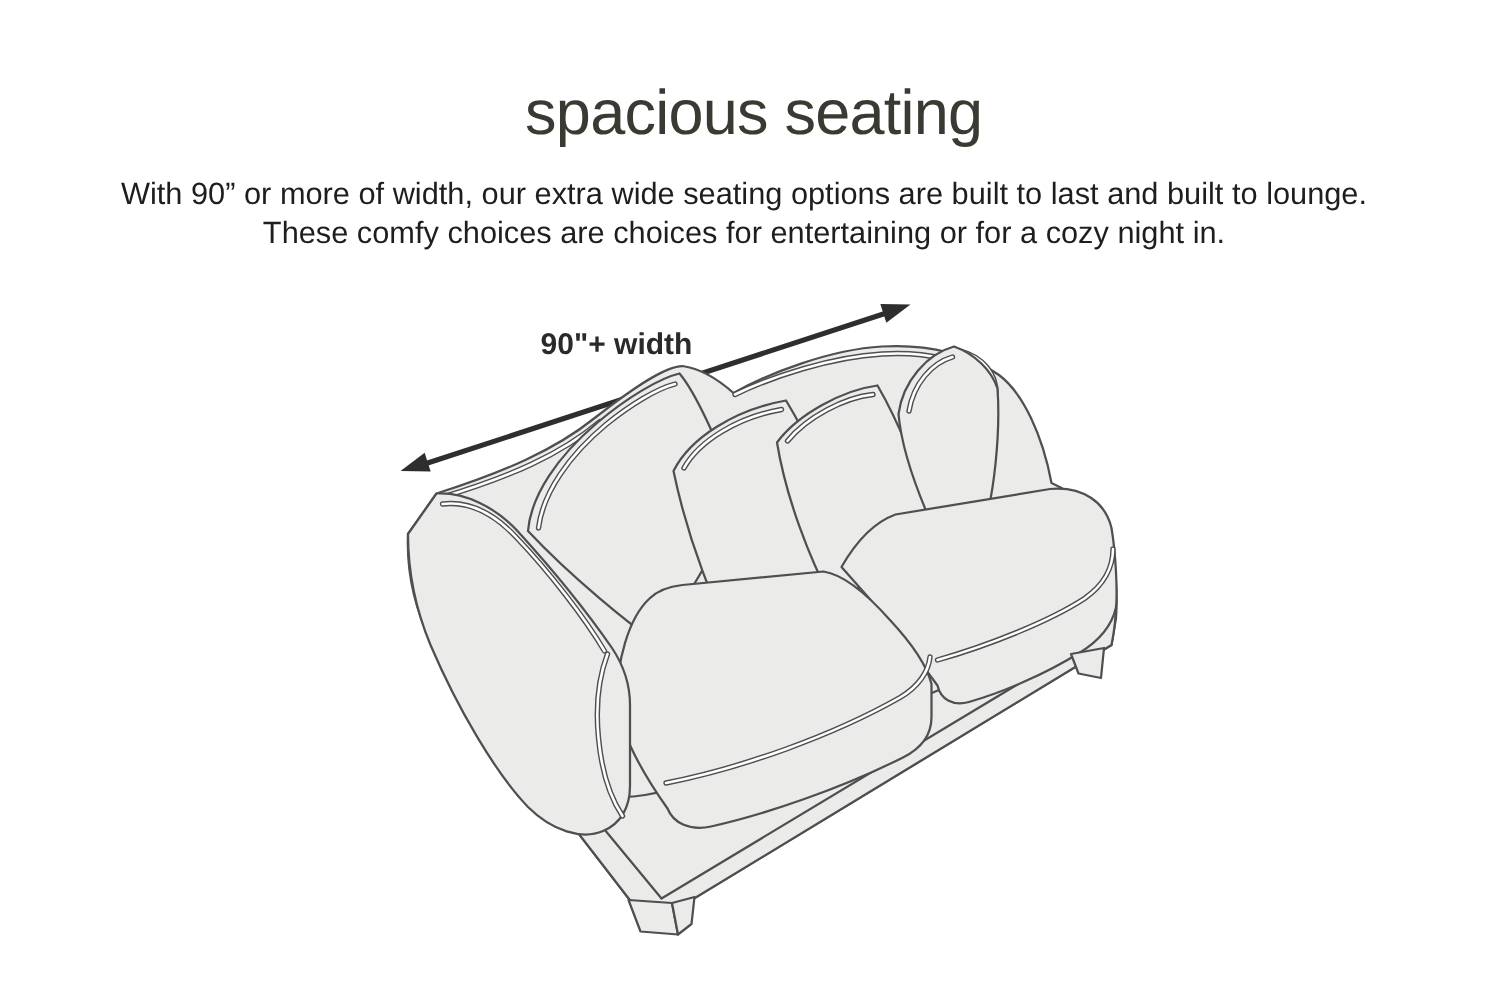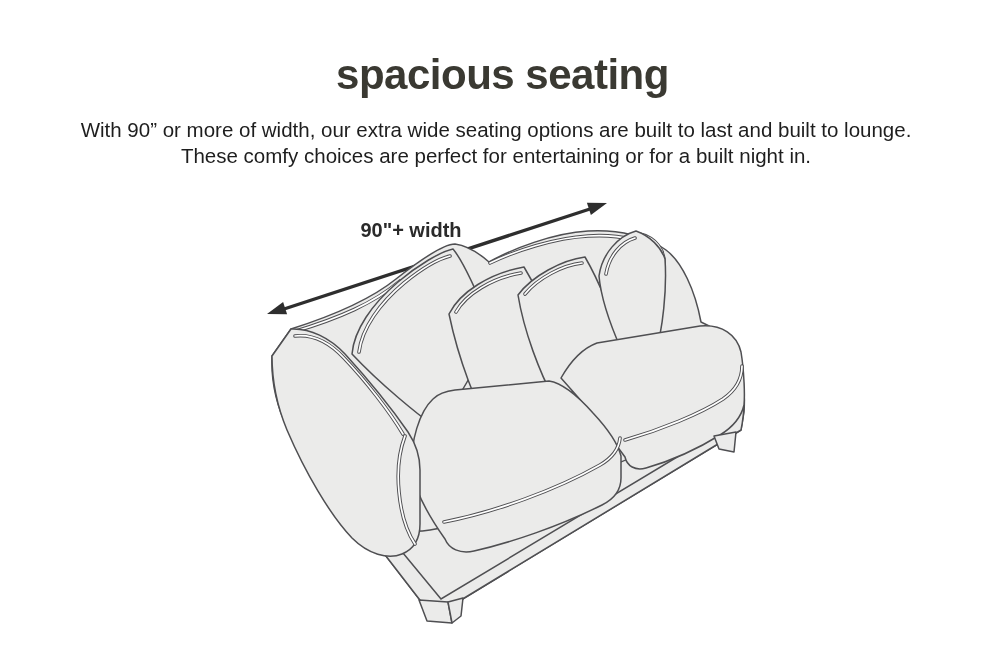--- a/index.html
+++ b/index.html
@@ -4,21 +4,21 @@
 <style>
   html,body{margin:0;padding:0;}
   body{
     width:1005px;height:671px;overflow:hidden;
     background:#ffffff;position:relative;
     font-family:"Liberation Sans", sans-serif;
   }
   .stage{position:absolute;left:0;top:0;width:1005px;height:671px;}
   .title{
     position:absolute;left:0;top:53px;width:1005px;
-    text-align:center;font-size:42px;line-height:44px;font-weight:bold;
+    text-align:center;font-size:42px;line-height:44px;font-weight:normal;
     letter-spacing:-0.5px;color:#3a3932;
   }
   .desc{
     position:absolute;left:0;top:117px;width:992px;
     text-align:center;font-size:20.5px;line-height:26px;color:#1e1e1e;
   }
   .dim-label{
     position:absolute;left:327px;top:219px;width:168px;
     text-align:center;font-size:20px;font-weight:bold;color:#2a2a2a;
   }
@@ -31,21 +31,21 @@
 </style>
 </head>
 <body>
 
 <div class="stage">
 
   <div class="title">spacious seating</div>
 
   <div class="desc">
     <div>With 90” or more of width, our extra wide seating options are built to last and built to lounge.</div>
-    <div>These comfy choices are perfect for entertaining or for a built night in.</div>
+    <div>These comfy choices are choices for entertaining or for a cozy night in.</div>
   </div>
 
   <svg width="1005" height="671" viewBox="0 0 1005 671" style="position:absolute;left:0;top:0;">
 
     <g>
       <line class="arrow-line" x1="281" y1="310" x2="593" y2="208"></line>
       <polygon class="arrow-head" points="267,314 287.1,314.3 283.1,301.9"></polygon>
       <polygon class="arrow-head" points="607,203 590.9,215.1 586.9,202.7"></polygon>
     </g>
 

